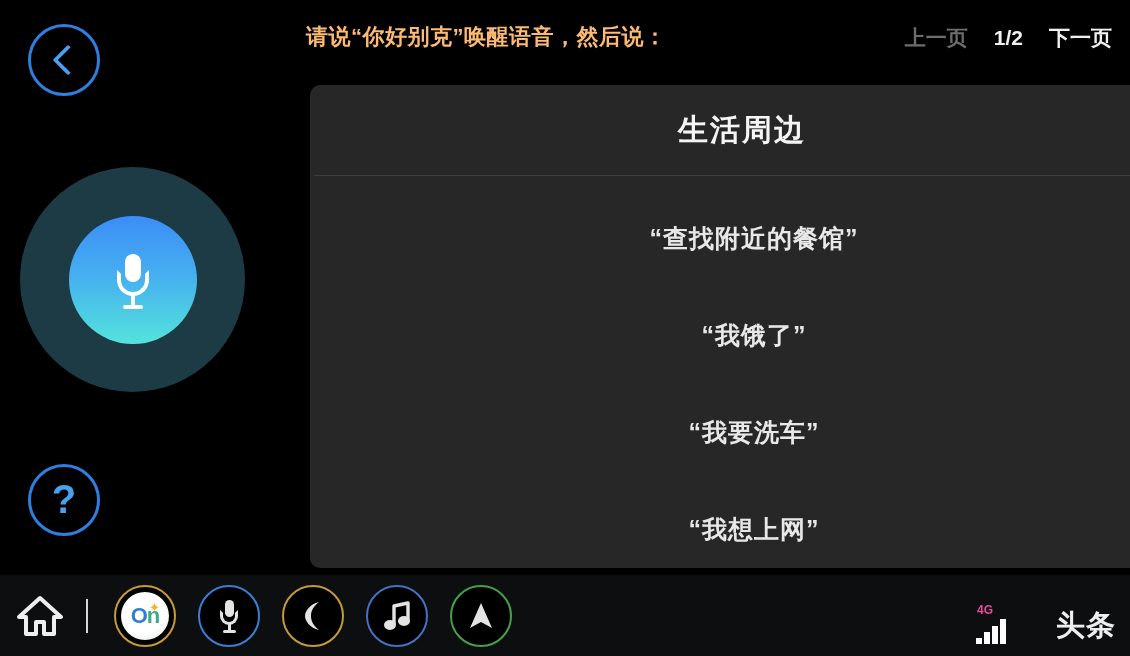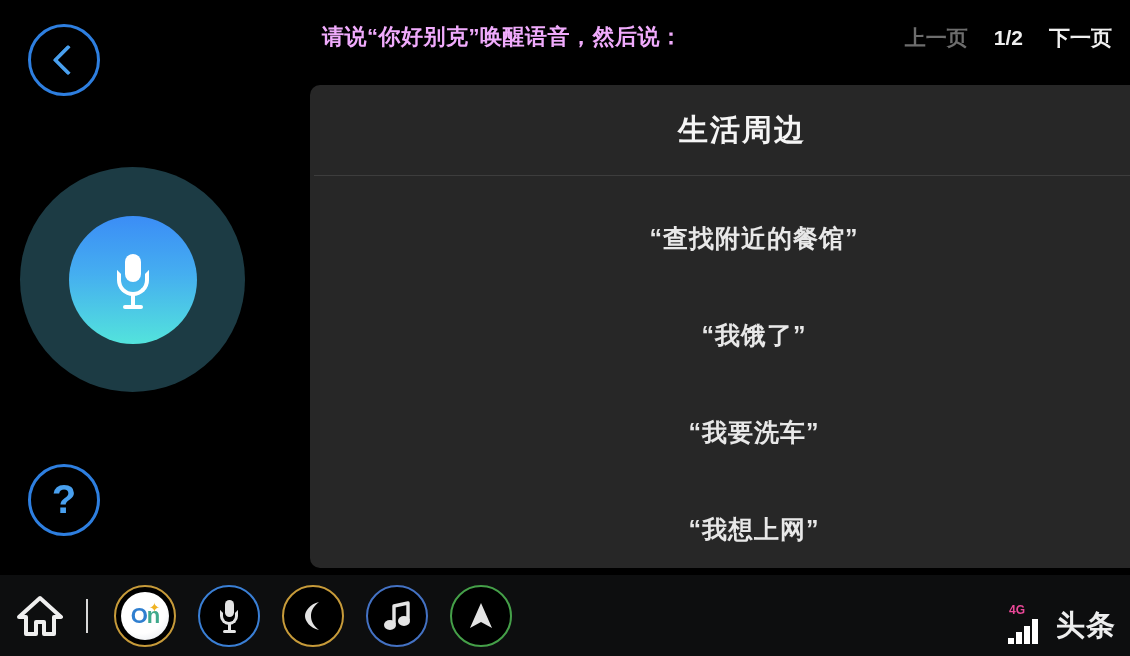--- a/index.html
+++ b/index.html
@@ -9,22 +9,22 @@
     font-family: "Liberation Sans", "DejaVu Sans", sans-serif;
     overflow: hidden;
   }
   .screen { position: relative; width: 1130px; height: 656px; background: #000; }
 
   
   .header {
     position: absolute; left: 0; top: 0; width: 1130px; height: 76px;
   }
   .header-prompt {
-    position: absolute; left: 322px; top: 22px;
-    font-size: 22px; font-weight: bold; color: #f0abfc;
+    position: absolute; left: 306px; top: 22px;
+    font-size: 22px; font-weight: bold; color: #fdba74;
     letter-spacing: 0.5px; white-space: nowrap;
   }
   .pager {
     position: absolute; right: 18px; top: 24px;
     display: flex; align-items: center; gap: 26px;
     font-size: 21px; font-weight: bold; white-space: nowrap;
   }
   .pager .prev { color: #6d6d6d; }
   .pager .count { color: #f0f0f0; }
   .pager .next { color: #f0f0f0; }
@@ -146,21 +146,21 @@
   }
   .signal .bars { position: absolute; left: 0; bottom: 2px; display: flex; align-items: flex-end; gap: 2px; }
   .signal .bars span { width: 6px; background: #fff; }
   .signal .bars .b0 { height: 6px; }
   .signal .bars .b1 { height: 12px; }
   .signal .bars .b2 { height: 18px; }
   .signal .bars .b3 { height: 25px; }
   .watermark {
     display: flex; align-items: center; gap: 6px;
     font-size: 29px; font-weight: bold; color: #ffffff;
-    opacity: 0.93; letter-spacing: 0px; white-space: nowrap;
+    opacity: 0.93; letter-spacing: 0px; white-space: nowrap; margin-left: 32px;
   }
   .wm-brand { letter-spacing: 1px; }
 </style>
 </head>
 <body>
 
 <div class="screen">
 
   <div class="header">
     <div class="header-prompt">请说“你好别克”唤醒语音，然后说：</div>

